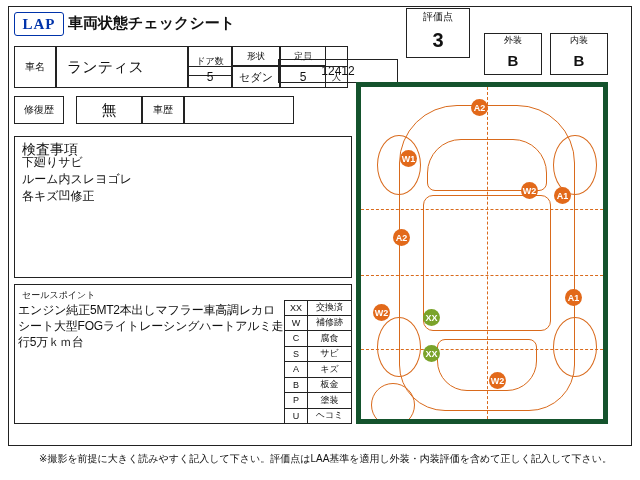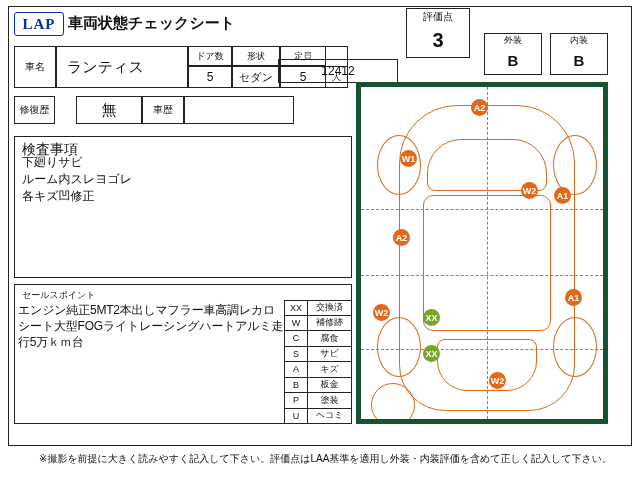--- a/index.html
+++ b/index.html
@@ -46,31 +46,31 @@
   #hyouka-label{left:406px;top:8px;width:64px;height:16px;font-size:10px;border-bottom:none;}
   #hyouka-value{left:406px;top:24px;width:64px;height:34px;font-size:20px;font-weight:bold;border-top:none;}
   #gaisou-label{left:484px;top:33px;width:58px;height:14px;font-size:9px;border-bottom:none;}
   #gaisou-value{left:484px;top:47px;width:58px;height:28px;font-size:15px;font-weight:bold;border-top:none;}
   #naisou-label{left:550px;top:33px;width:58px;height:14px;font-size:9px;border-bottom:none;text-align:center;}
   #naisou-value{left:550px;top:47px;width:58px;height:28px;font-size:15px;font-weight:bold;border-top:none;}
 
   
   #carname-label{left:14px;top:46px;width:42px;height:42px;font-size:10px;}
   #carname-value{left:56px;top:46px;width:132px;height:42px;font-size:15px;padding-left:10px;}
-  #door-label{left:188px;top:46px;width:44px;height:20px;font-size:9px;}
+  #door-label{left:188px;top:46px;width:44px;height:30px;font-size:9px;}
   #door-value{left:188px;top:66px;width:44px;height:22px;font-size:12px;}
   #shape-label{left:232px;top:46px;width:48px;height:20px;font-size:9px;}
   #shape-value{left:232px;top:66px;width:48px;height:22px;font-size:11px;}
   #seat-label{left:280px;top:46px;width:46px;height:20px;font-size:9px;}
   #seat-value{left:280px;top:66px;width:46px;height:22px;font-size:12px;}
   #seat-unit{left:326px;top:66px;width:22px;height:22px;font-size:9px;border-left:none;}
   #seat-unit-top{left:326px;top:46px;width:22px;height:20px;border-left:none;border-bottom:none;}
 
   
-  #shuri-label{left:14px;top:96px;width:41px;height:28px;font-size:10px;}
+  #shuri-label{left:14px;top:96px;width:50px;height:28px;font-size:10px;}
   #shuri-value{left:76px;top:96px;width:66px;height:28px;font-size:15px;}
   #sharei-label{left:142px;top:96px;width:42px;height:28px;font-size:10px;}
   #sharei-value{left:184px;top:96px;width:110px;height:28px;font-size:11px;}
 
   
   #kensa-box{left:14px;top:136px;width:338px;height:142px;}
   #kensa-title{position:absolute;left:22px;top:141px;font-size:14px;}
   #kensa-lines{position:absolute;left:22px;top:154px;width:320px;font-size:12px;line-height:17px;}
 
   

